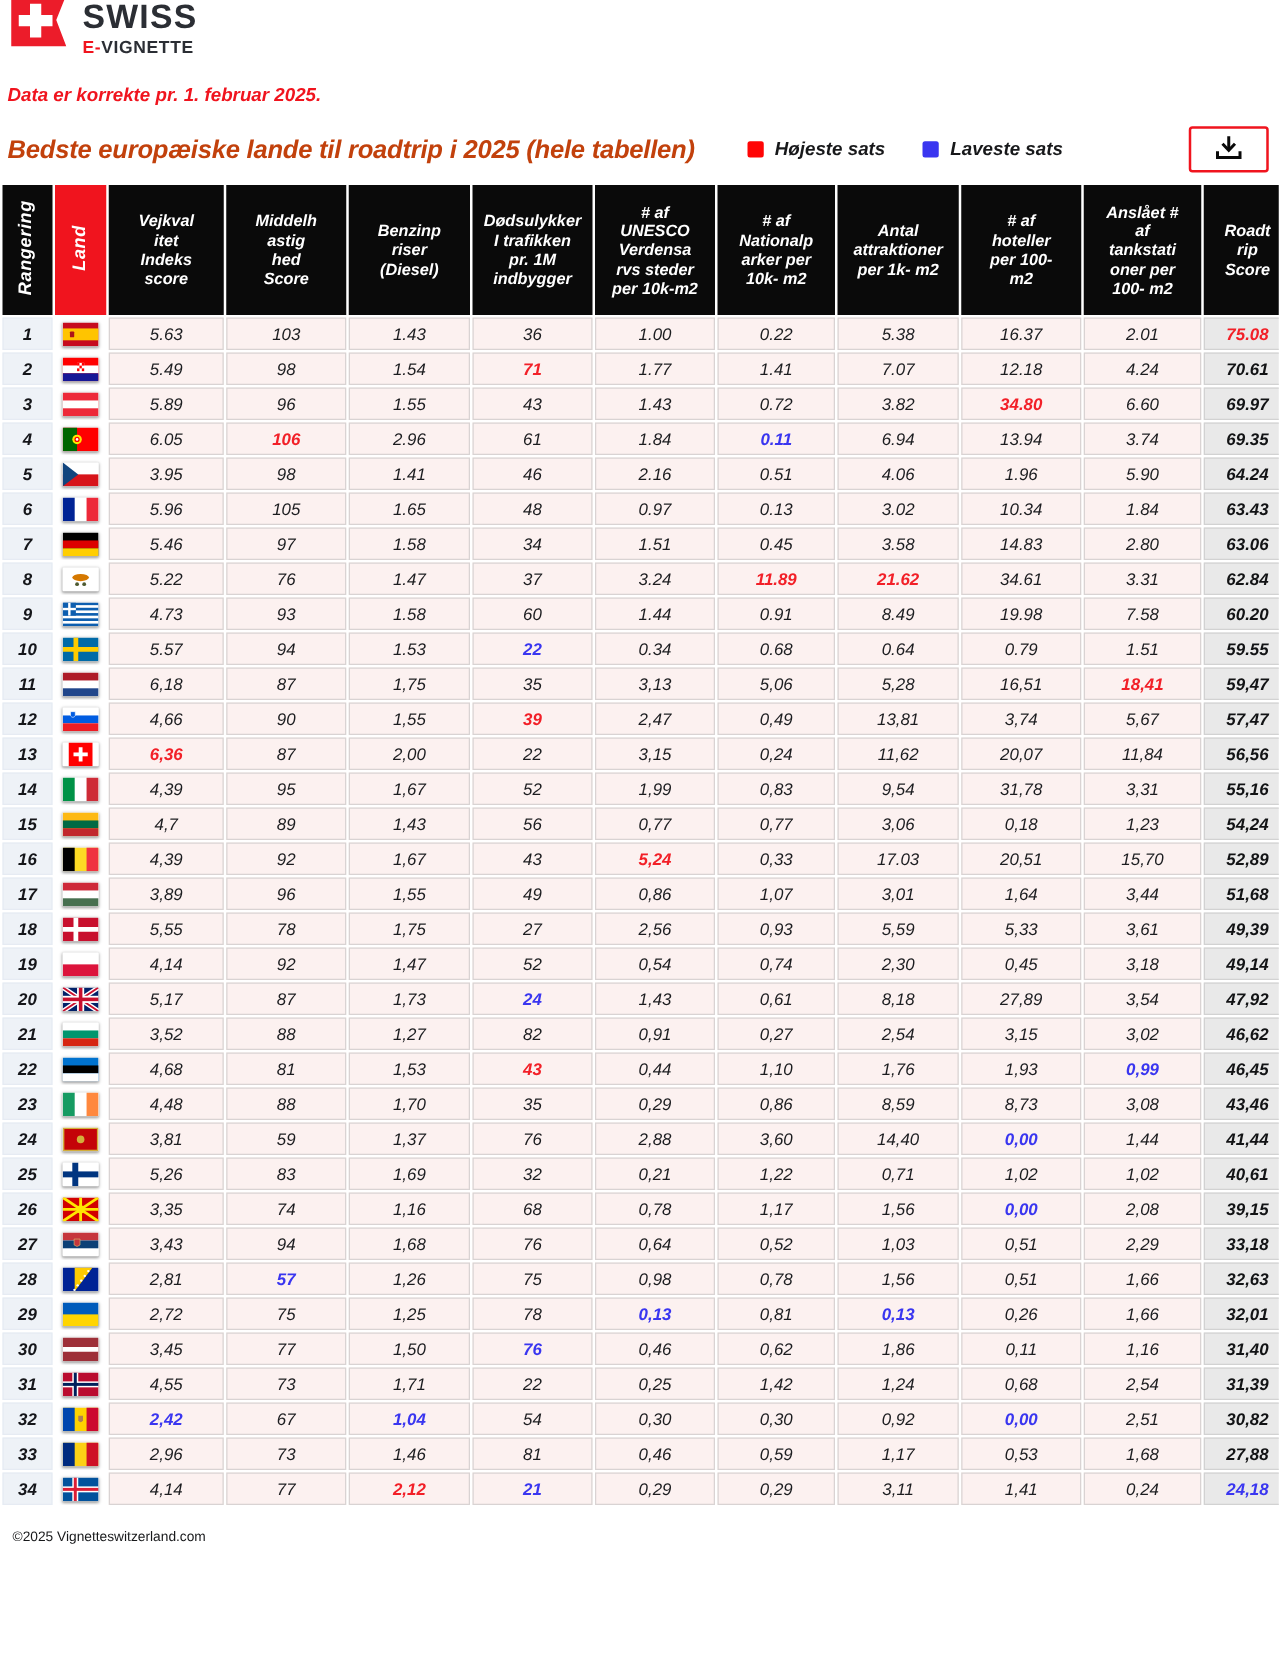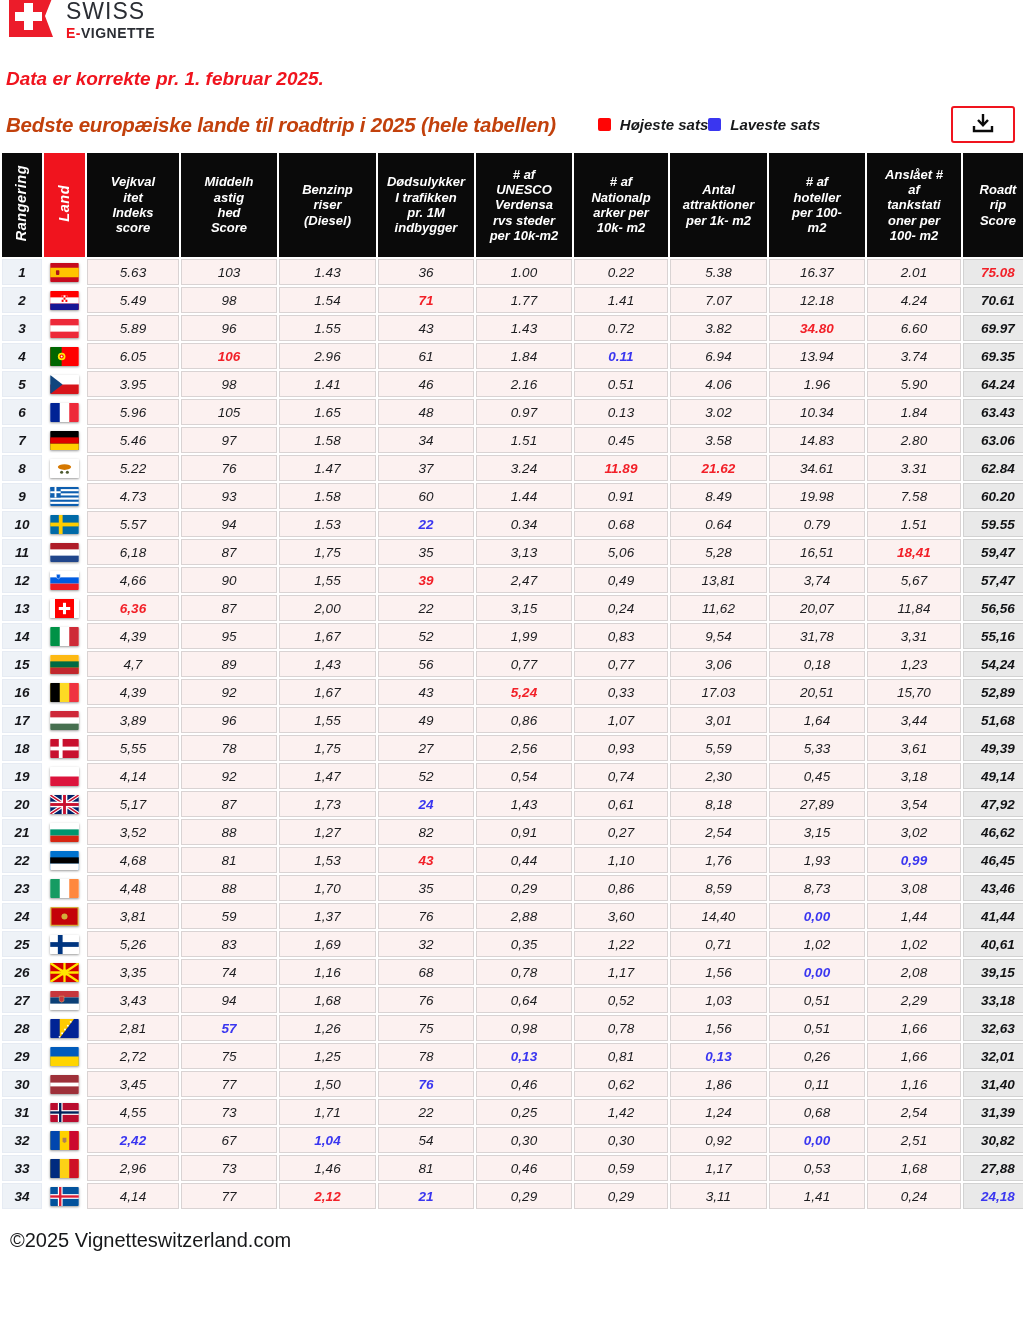--- a/index.html
+++ b/index.html
@@ -19,33 +19,33 @@
     width:1023px;
     font-family:"Liberation Sans", sans-serif;
     color:var(--ink);
   }
   .page{padding:0 0 14px 0;}
 
   
   .brand{display:flex;align-items:flex-start;gap:12px;padding:0 0 0 8px;height:62px;}
   .badge{flex:0 0 auto;margin-top:-4px;}
   .brand-text{display:flex;flex-direction:column;line-height:1;margin-top:0px;}
-  .brand-top{font-size:23px;font-weight:400;letter-spacing:1px;color:#2b2e34;}
+  .brand-top{font-size:27px;font-weight:700;letter-spacing:1px;color:#2b2e34;}
   .brand-bottom{font-size:14px;font-weight:700;letter-spacing:0.5px;color:#2b2e34;margin-top:3px;}
   .brand-bottom .accent{color:var(--accent-red);}
   .note{
     color:var(--accent-red);font-style:italic;font-weight:700;
-    font-size:19px;margin:6px 0 0 6px;
+    font-size:15px;margin:6px 0 0 6px;
   }
   .title-row{display:flex;align-items:center;margin:16px 6px 8px 6px;}
   .page-title{
     font-size:20.5px;font-style:italic;font-weight:800;margin:0;
     letter-spacing:-0.2px;color:#c2410c;
   }
-  .legend{display:flex;margin-left:42px;}
+  .legend{display:flex;gap:30px;margin-left:42px;}
   .legend-item{display:flex;align-items:center;gap:9px;font-style:italic;font-weight:700;font-size:15px;}
   .swatch{width:13px;height:13px;border-radius:2px;flex:0 0 auto;}
   .dl-btn{
     margin-left:auto;margin-right:2px;width:64px;height:37px;
     border:2.5px solid var(--accent-red);background:#fff;border-radius:3px;
     display:flex;align-items:center;justify-content:center;cursor:pointer;padding:0;
   }
 
   
   table{
@@ -67,21 +67,21 @@
     font-style:italic;font-size:13.5px;overflow:hidden;
   }
   td.rank{background:var(--rank-bg);font-weight:700;border:1px solid #e6ebf3;color:#15161a;}
   td.flagcell{background:#fff;padding:0;}
   td.flagcell svg{display:block;margin:0 auto;border-radius:1px;box-shadow:0 1px 2.5px rgba(0,0,0,.4);}
   td.data{background:var(--cell-bg);border:1px solid var(--cell-border);color:#1c1d20;}
   td.score{background:var(--score-bg);border:1px solid #d2d2d2;font-weight:700;color:#121315;}
   td.hl-red{color:var(--hl-red);font-weight:700;}
   td.hl-blue{color:var(--hl-blue);font-weight:700;}
 
-  .footer{margin:18px 0 0 10px;font-size:20px;font-style:normal;color:#17181a;}
+  .footer{margin:18px 0 0 10px;font-size:11px;font-style:normal;color:#17181a;}
 </style>
 </head>
 <body>
 
 <div class="page">
 
   <div class="brand">
     <span class="badge">
       <svg width="46" height="42" viewBox="0 0 46 42">
         <path d="M1 0 H45 L37 20 L45 41 H1 Z" fill="#ec1c2a"></path>
@@ -685,21 +685,21 @@
             <svg viewBox="0 0 30 20" width="29" height="19">
               <rect width="30" height="20" fill="#fff"></rect>
               <rect x="8" width="5" height="20" fill="#003580"></rect>
               <rect y="7.5" width="30" height="5" fill="#003580"></rect>
             </svg>
           </td>
           <td class="data">5,26</td>
           <td class="data">83</td>
           <td class="data">1,69</td>
           <td class="data">32</td>
-          <td class="data">0,35</td>
+          <td class="data">0,21</td>
           <td class="data">1,22</td>
           <td class="data">0,71</td>
           <td class="data">1,02</td>
           <td class="data">1,02</td>
           <td class="data score">40,61</td>
         </tr>
         <tr>
           <td class="rank">26</td>
           <td class="flagcell" title="North Macedonia">
             <svg viewBox="0 0 30 20" width="29" height="19">

